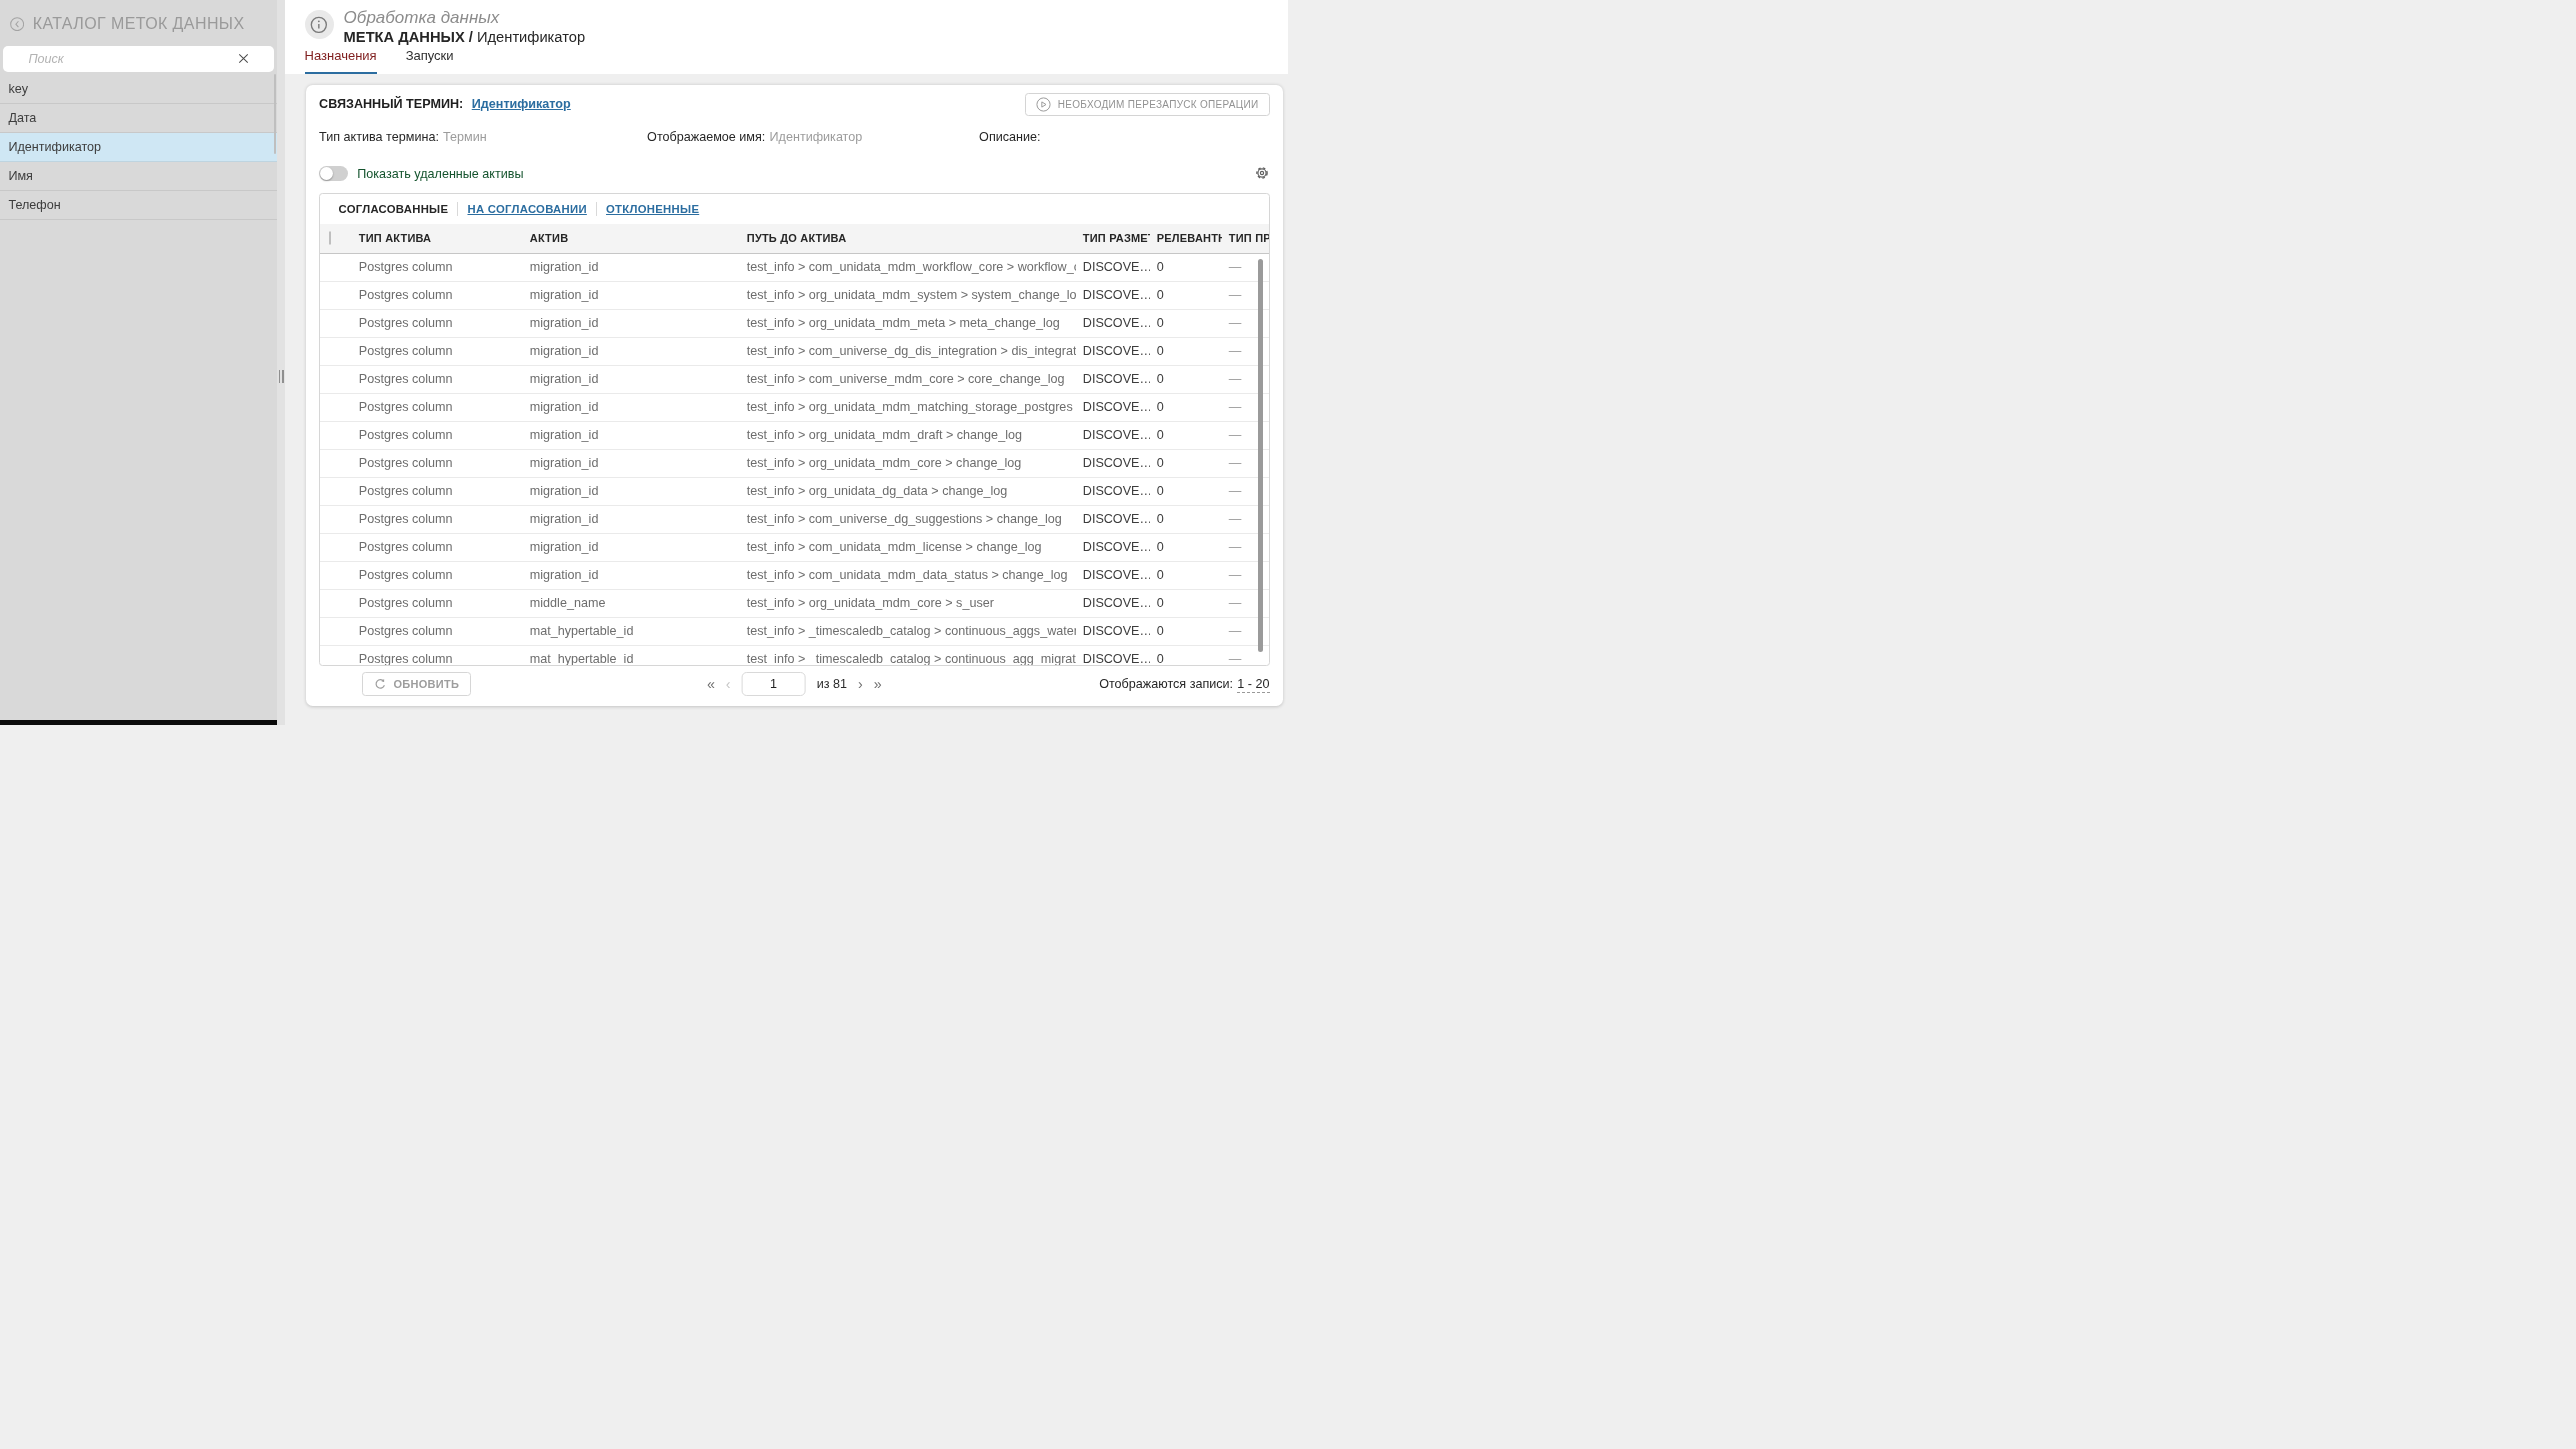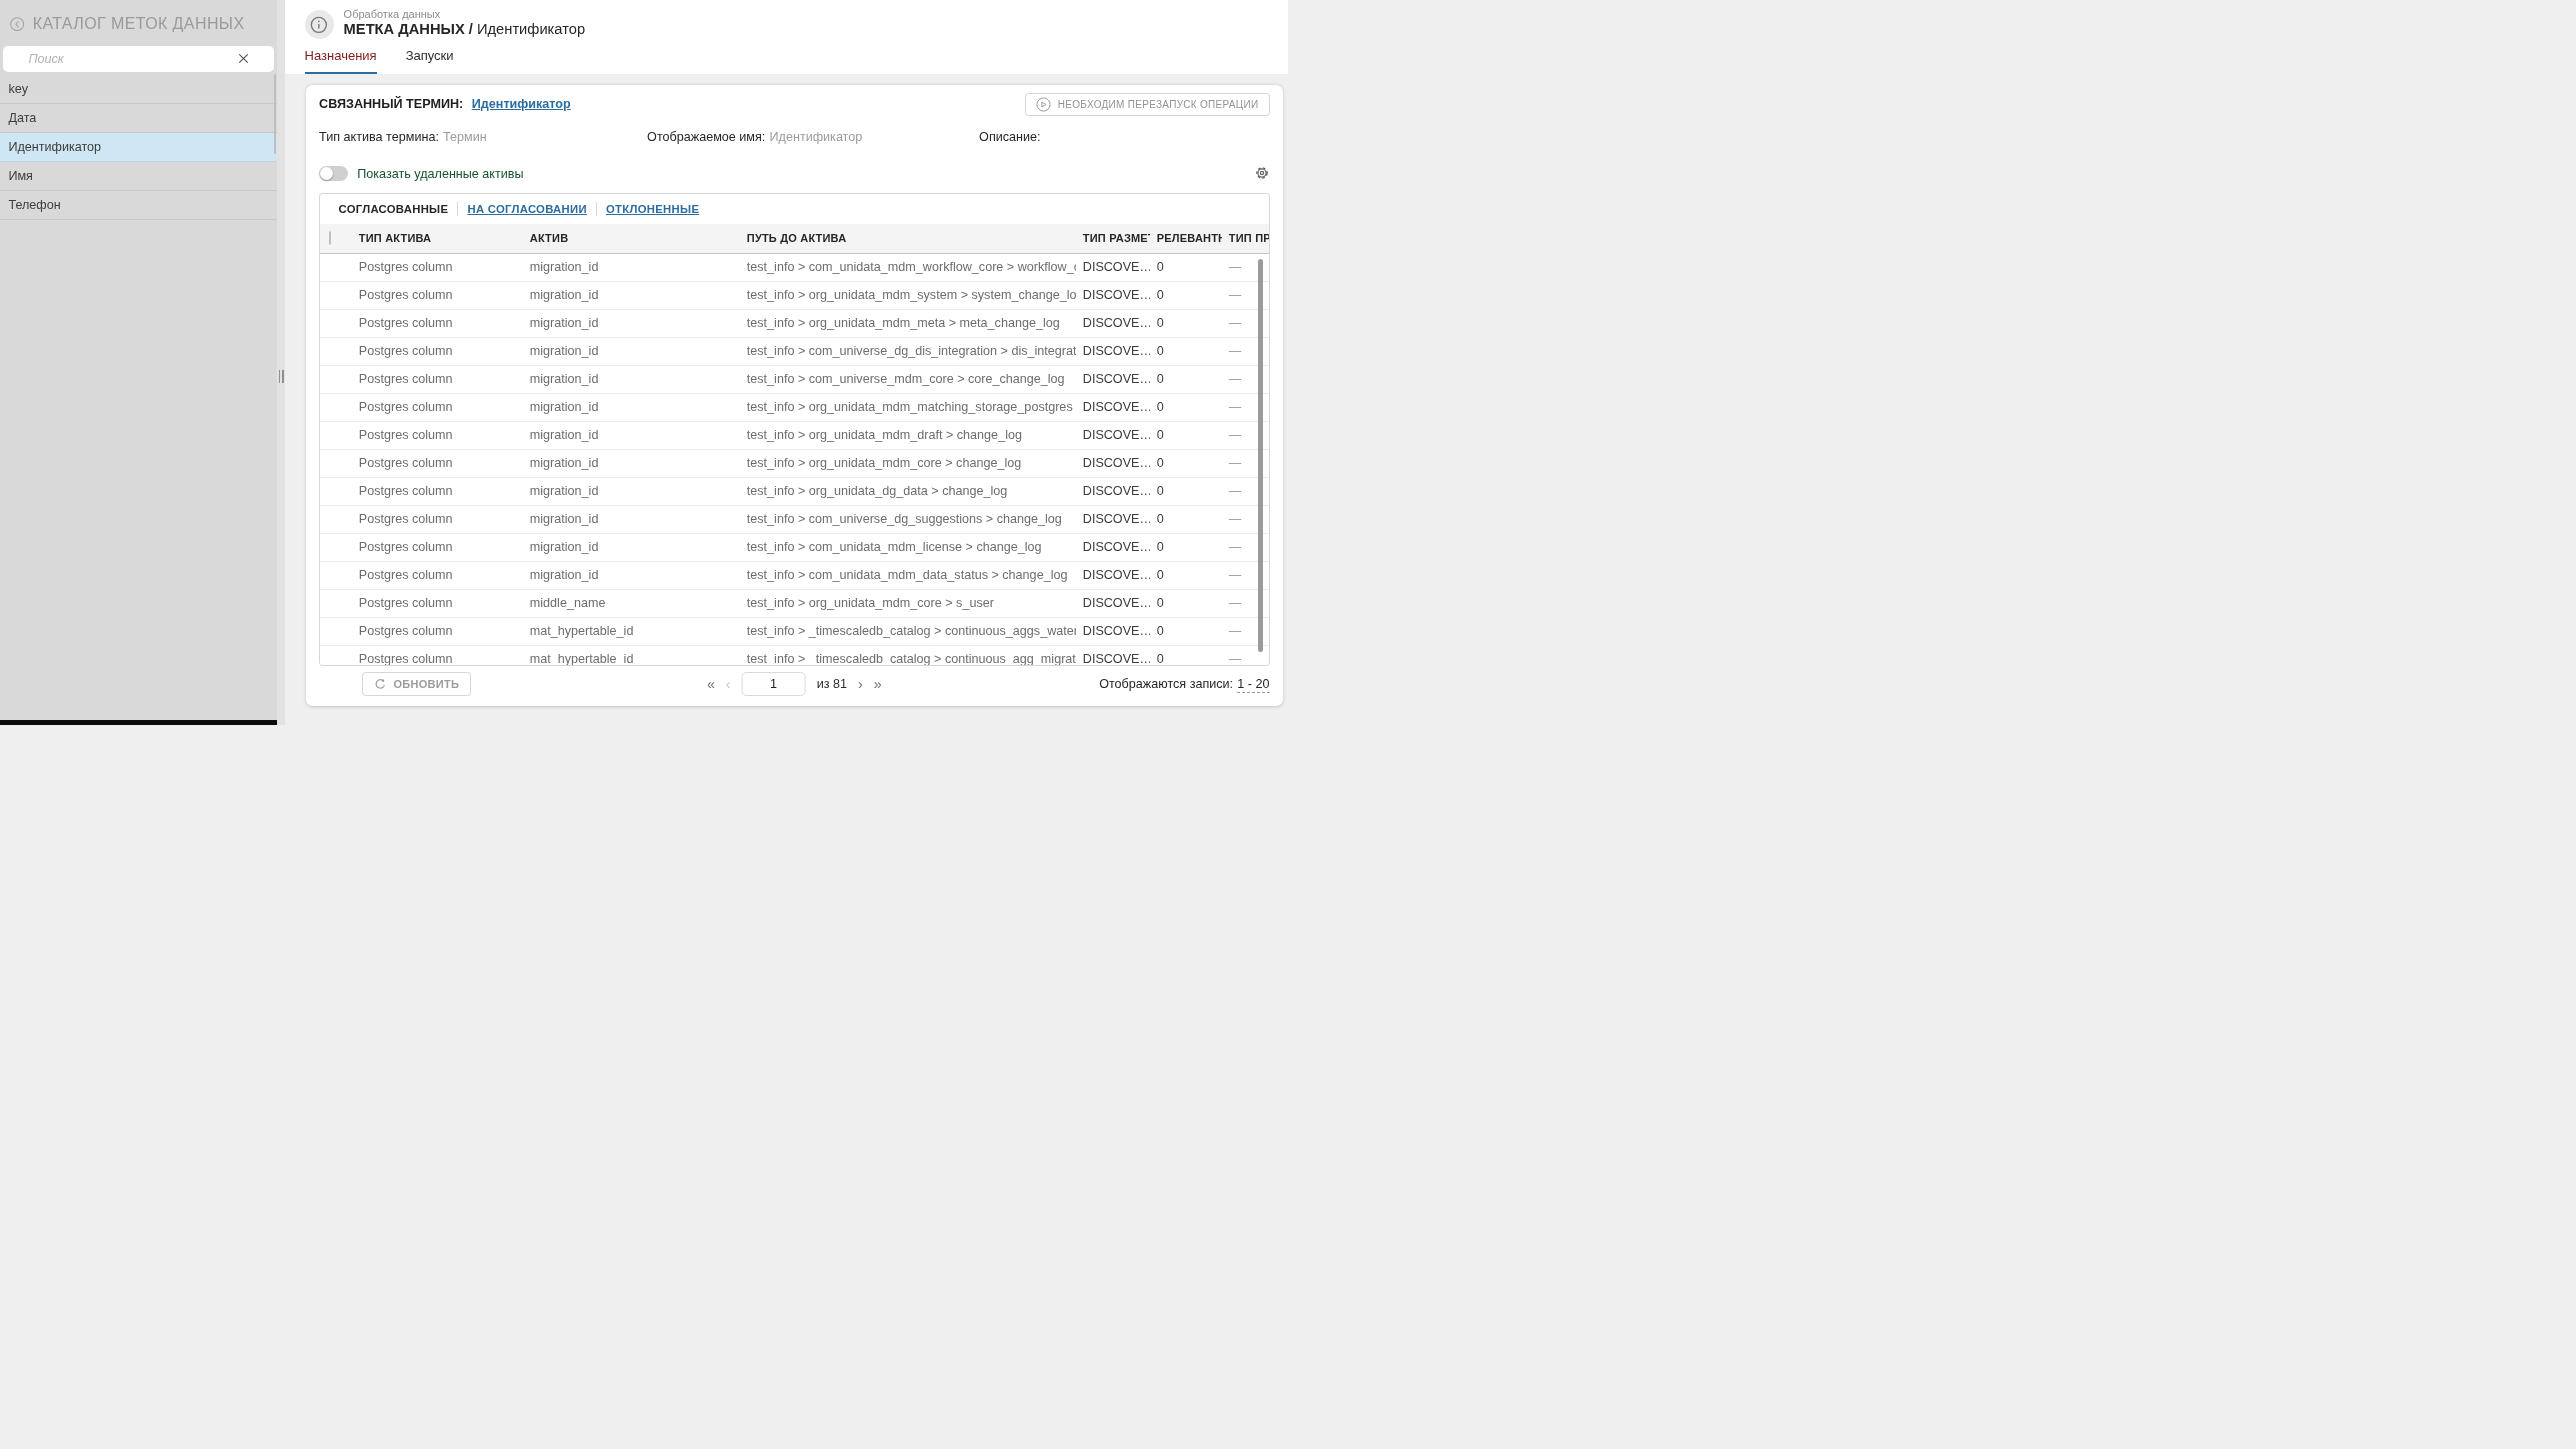--- a/index.html
+++ b/index.html
@@ -24,21 +24,21 @@
   
   .divider { width:7.6px; flex-shrink:0; background:#e2e2e2; position:relative; }
   .divider .handle { position:absolute; top:370px; left:1.7px; display:flex; gap:1.7px; }
   .divider .handle i { display:block; width:1.7px; height:12.6px; background:#8f8f8f; }
 
   
   main { flex:1; min-width:0; display:flex; flex-direction:column; background:#efefef; }
   .page-header { background:#fff; padding:7.6px 0 0 20px; display:flex; gap:10px; height:48px; }
   .info-badge { width:29px; height:29px; border-radius:50%; background:#e9e9e9;
                 display:flex; align-items:center; justify-content:center; margin-top:2.5px; }
-  .breadcrumb { font-size:11px; color:#8c8c8c; }
+  .breadcrumb { font-size:17px; color:#8c8c8c;font-style:italic; }
   .page-title { font-size:14.7px; color:#262626; margin-top:1.7px; }
   .page-title .bold { font-weight:bold; }
   .tabs { background:#fff; padding-left:20px; display:flex; gap:29px; height:26px; }
   .tab { font-size:13px; color:#2e2e2e; padding-bottom:5px; cursor:default; }
   .tab.active { color:#7f1d1d; border-bottom:2.5px solid #2b6da0; }
 
   .content { flex:1; padding:11px 5px 0 21px; }
   .card { background:#fff; border-radius:6.7px; box-shadow:0 0.8px 3.4px rgba(0,0,0,.18);
           height:621px; position:relative; padding:11.8px 13.5px; }
 

